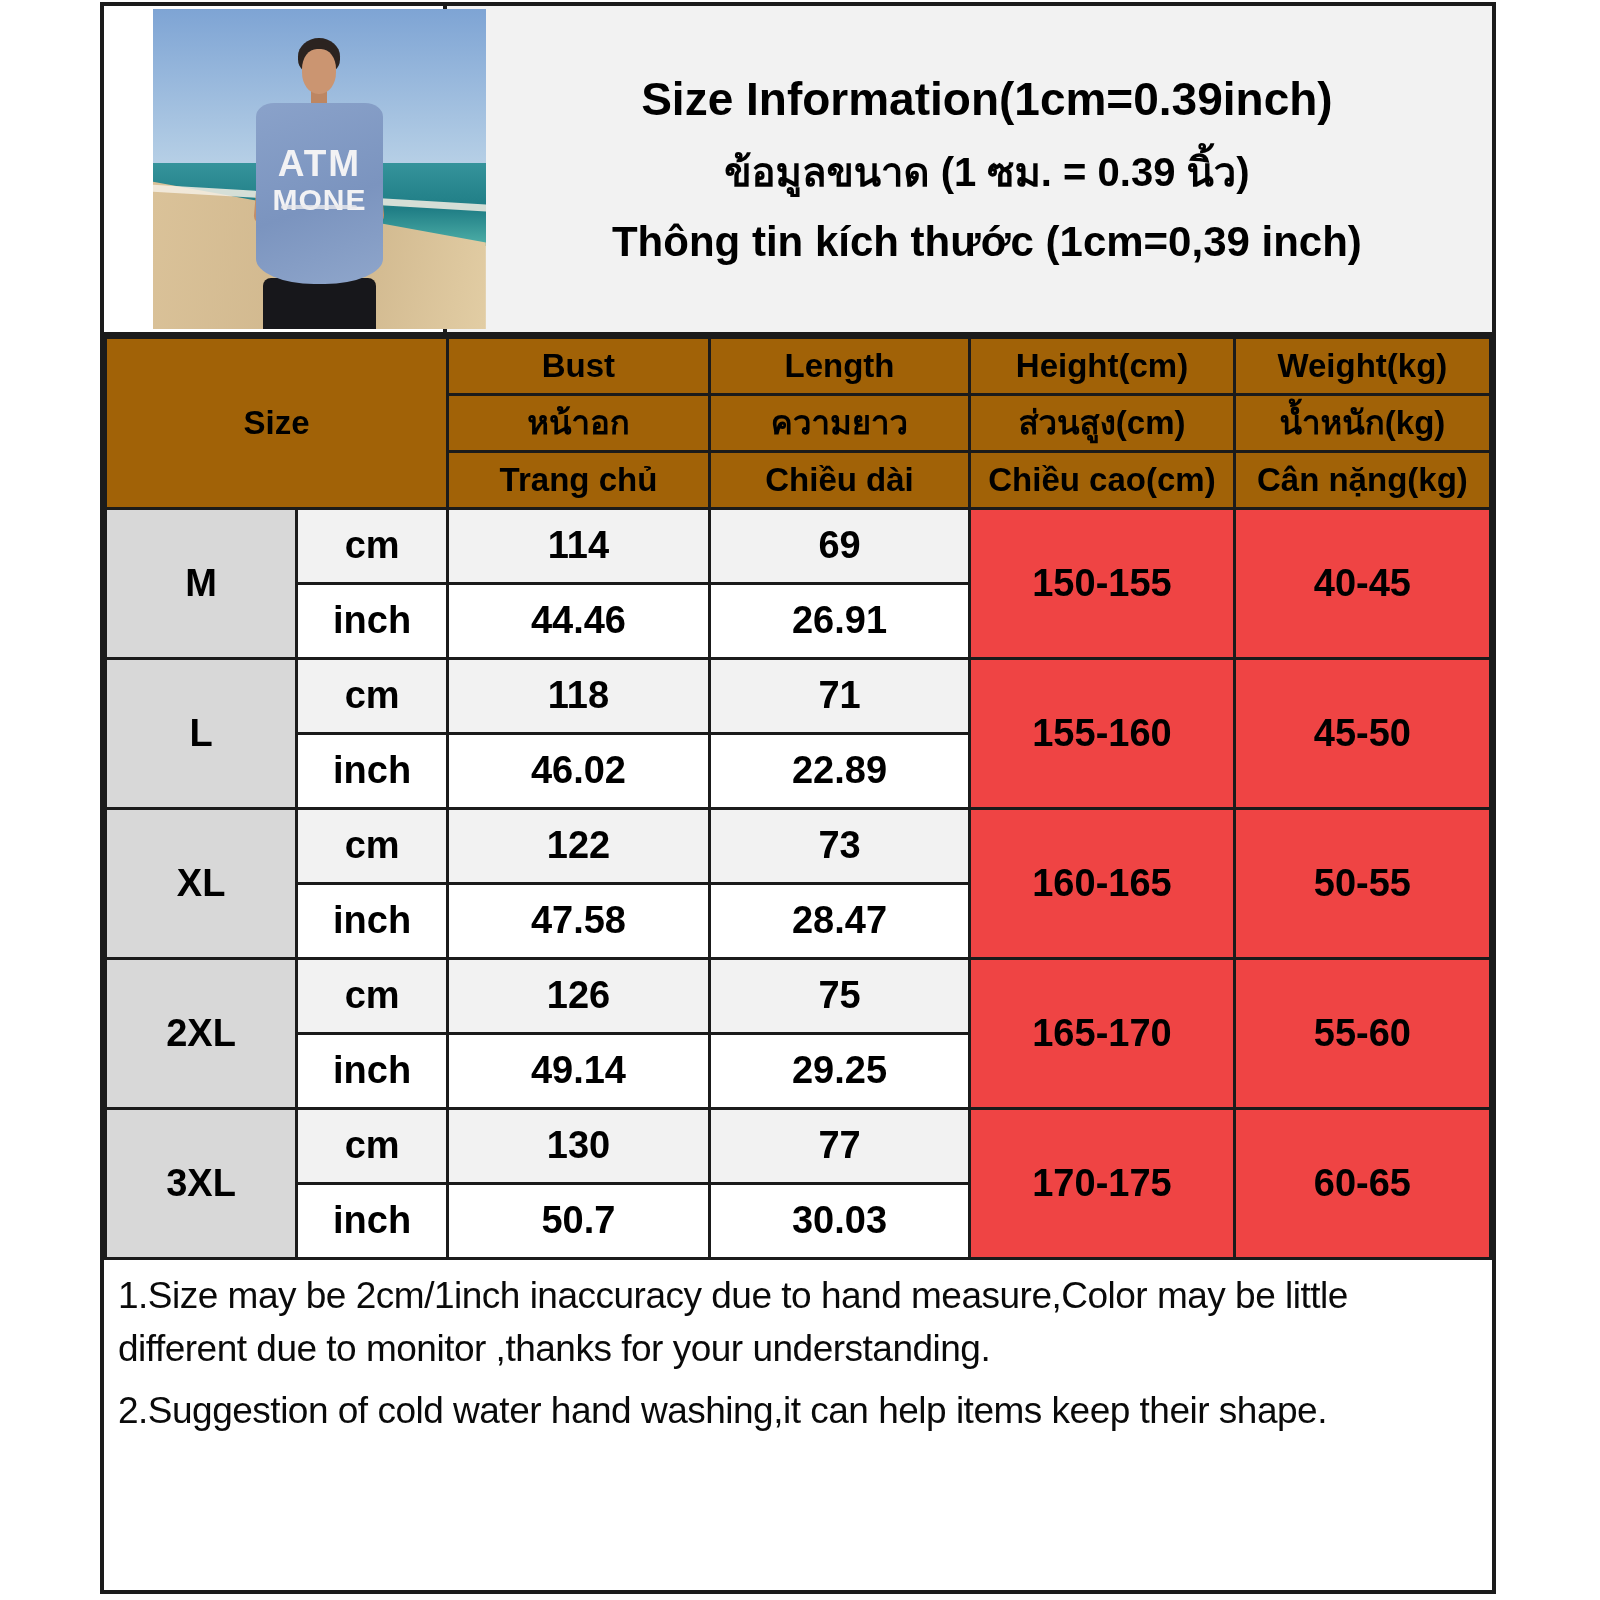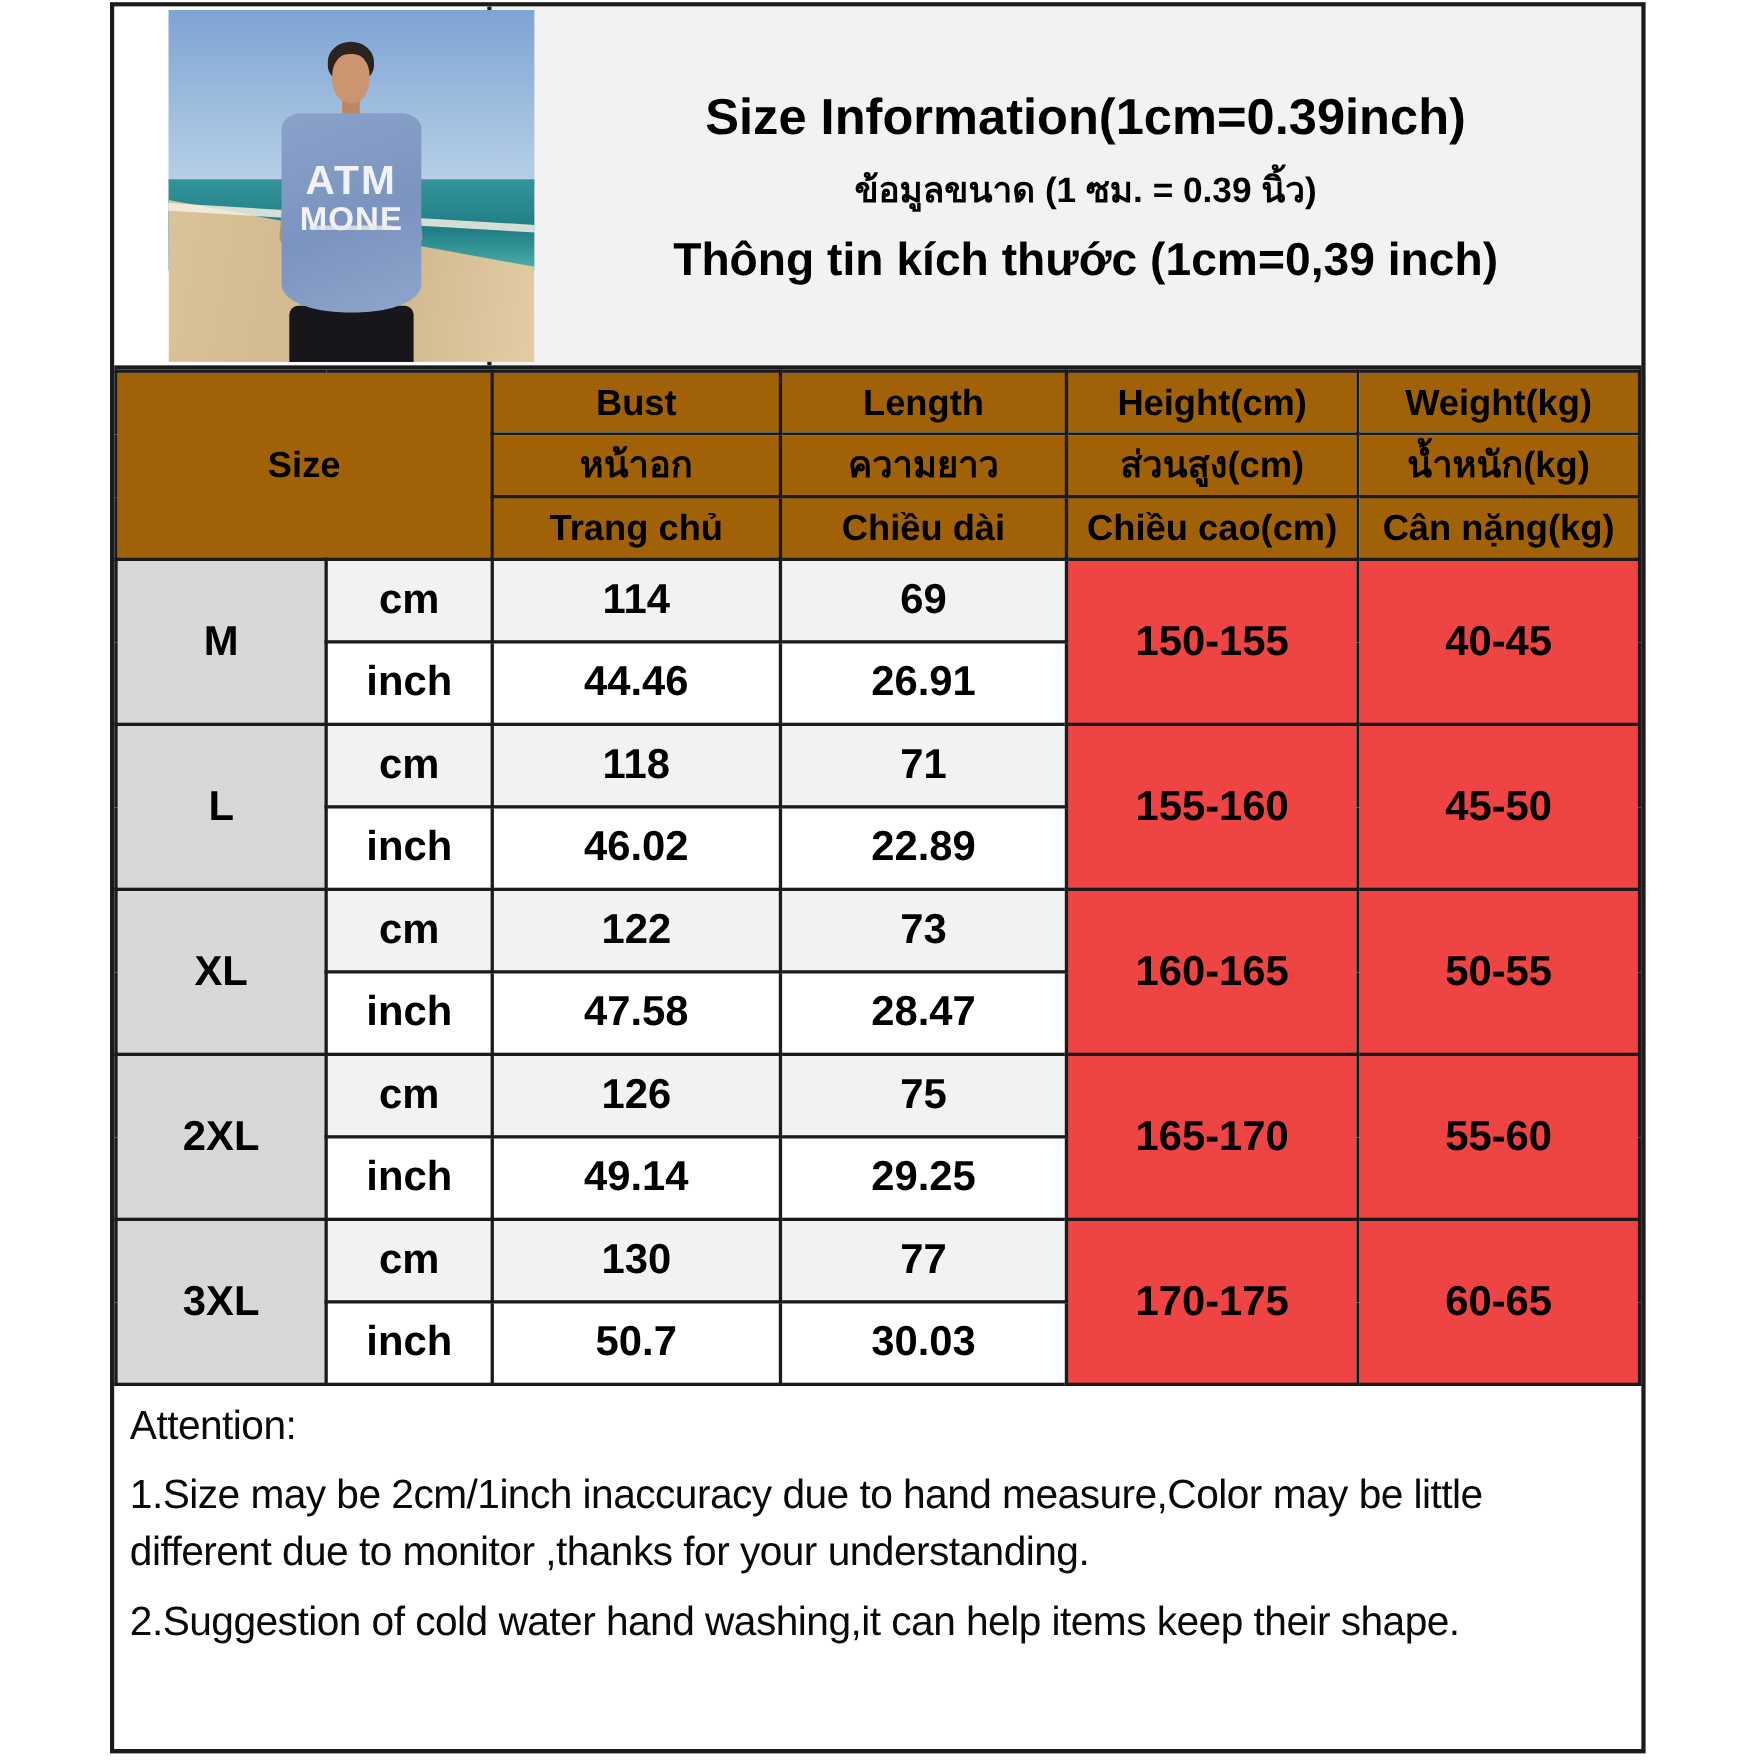--- a/index.html
+++ b/index.html
@@ -33,21 +33,21 @@
           border-radius:18px 18px 46% 46%/14px 14px 14% 14%; }
   .tank-text { position:absolute; left:0; top:23%; width:100%; text-align:center; color:#f2f2f4;
                font-weight:bold; line-height:1.05; }
   .tank-text .l1 { font-size:37px; letter-spacing:2px; }
   .tank-text .l2 { font-size:30px; letter-spacing:1px; }
   .tank-smallline { position:absolute; left:20%; top:56%; width:60%; height:4px; background:#e9e9ec; opacity:.8; border-radius:2px; }
   .pants { position:absolute; left:33%; top:84%; width:34%; height:17%; background:#17171b; border-radius:8px 8px 0 0; }
 
   .title-cell { flex:1; background:#f2f2f2; display:flex; flex-direction:column; justify-content:center; align-items:center; gap:14px;padding-left:35px; }
   .title-en { font-size:46px; font-weight:bold; color:#000; }
-  .title-th { font-size:32px; font-weight:bold; color:#000; }
+  .title-th { font-size:40px; font-weight:bold; color:#000; }
   .title-vi { font-size:42px; font-weight:bold; color:#000; }
 
   
   table { border-collapse:collapse; table-layout:fixed; width:calc(100% + 0px); flex:0 0 auto; }
   td { border:3px solid #1b1b1b; text-align:center; vertical-align:middle; overflow:hidden;
        font-weight:bold; color:#000; line-height:1.1; }
   tr.hrow td { height:57px; font-size:33px; background:#a16207; }
   td.size-big { font-size:58px; background:#d8d8d8; }
   td.size-name { font-size:40px; background:#d8d8d8; }
   tr.sub td { height:75px; font-size:38px; }
@@ -191,19 +191,18 @@
         </tr>
         <tr class="sub">
           <td class="inbg">inch</td>
           <td class="inbg">50.7</td>
           <td class="inbg">30.03</td>
         </tr>
       </tbody>
     </table>
 
     <div class="attention">
-      <p>Attention:</p>
       <p>1.Size may be 2cm/1inch inaccuracy due to hand measure,Color may be little different due to monitor ,thanks for your understanding.</p>
       <p>2.Suggestion of cold water hand washing,it can help items keep their shape.</p>
     </div>
 
   </div>
 </div>
 
 </body></html>

